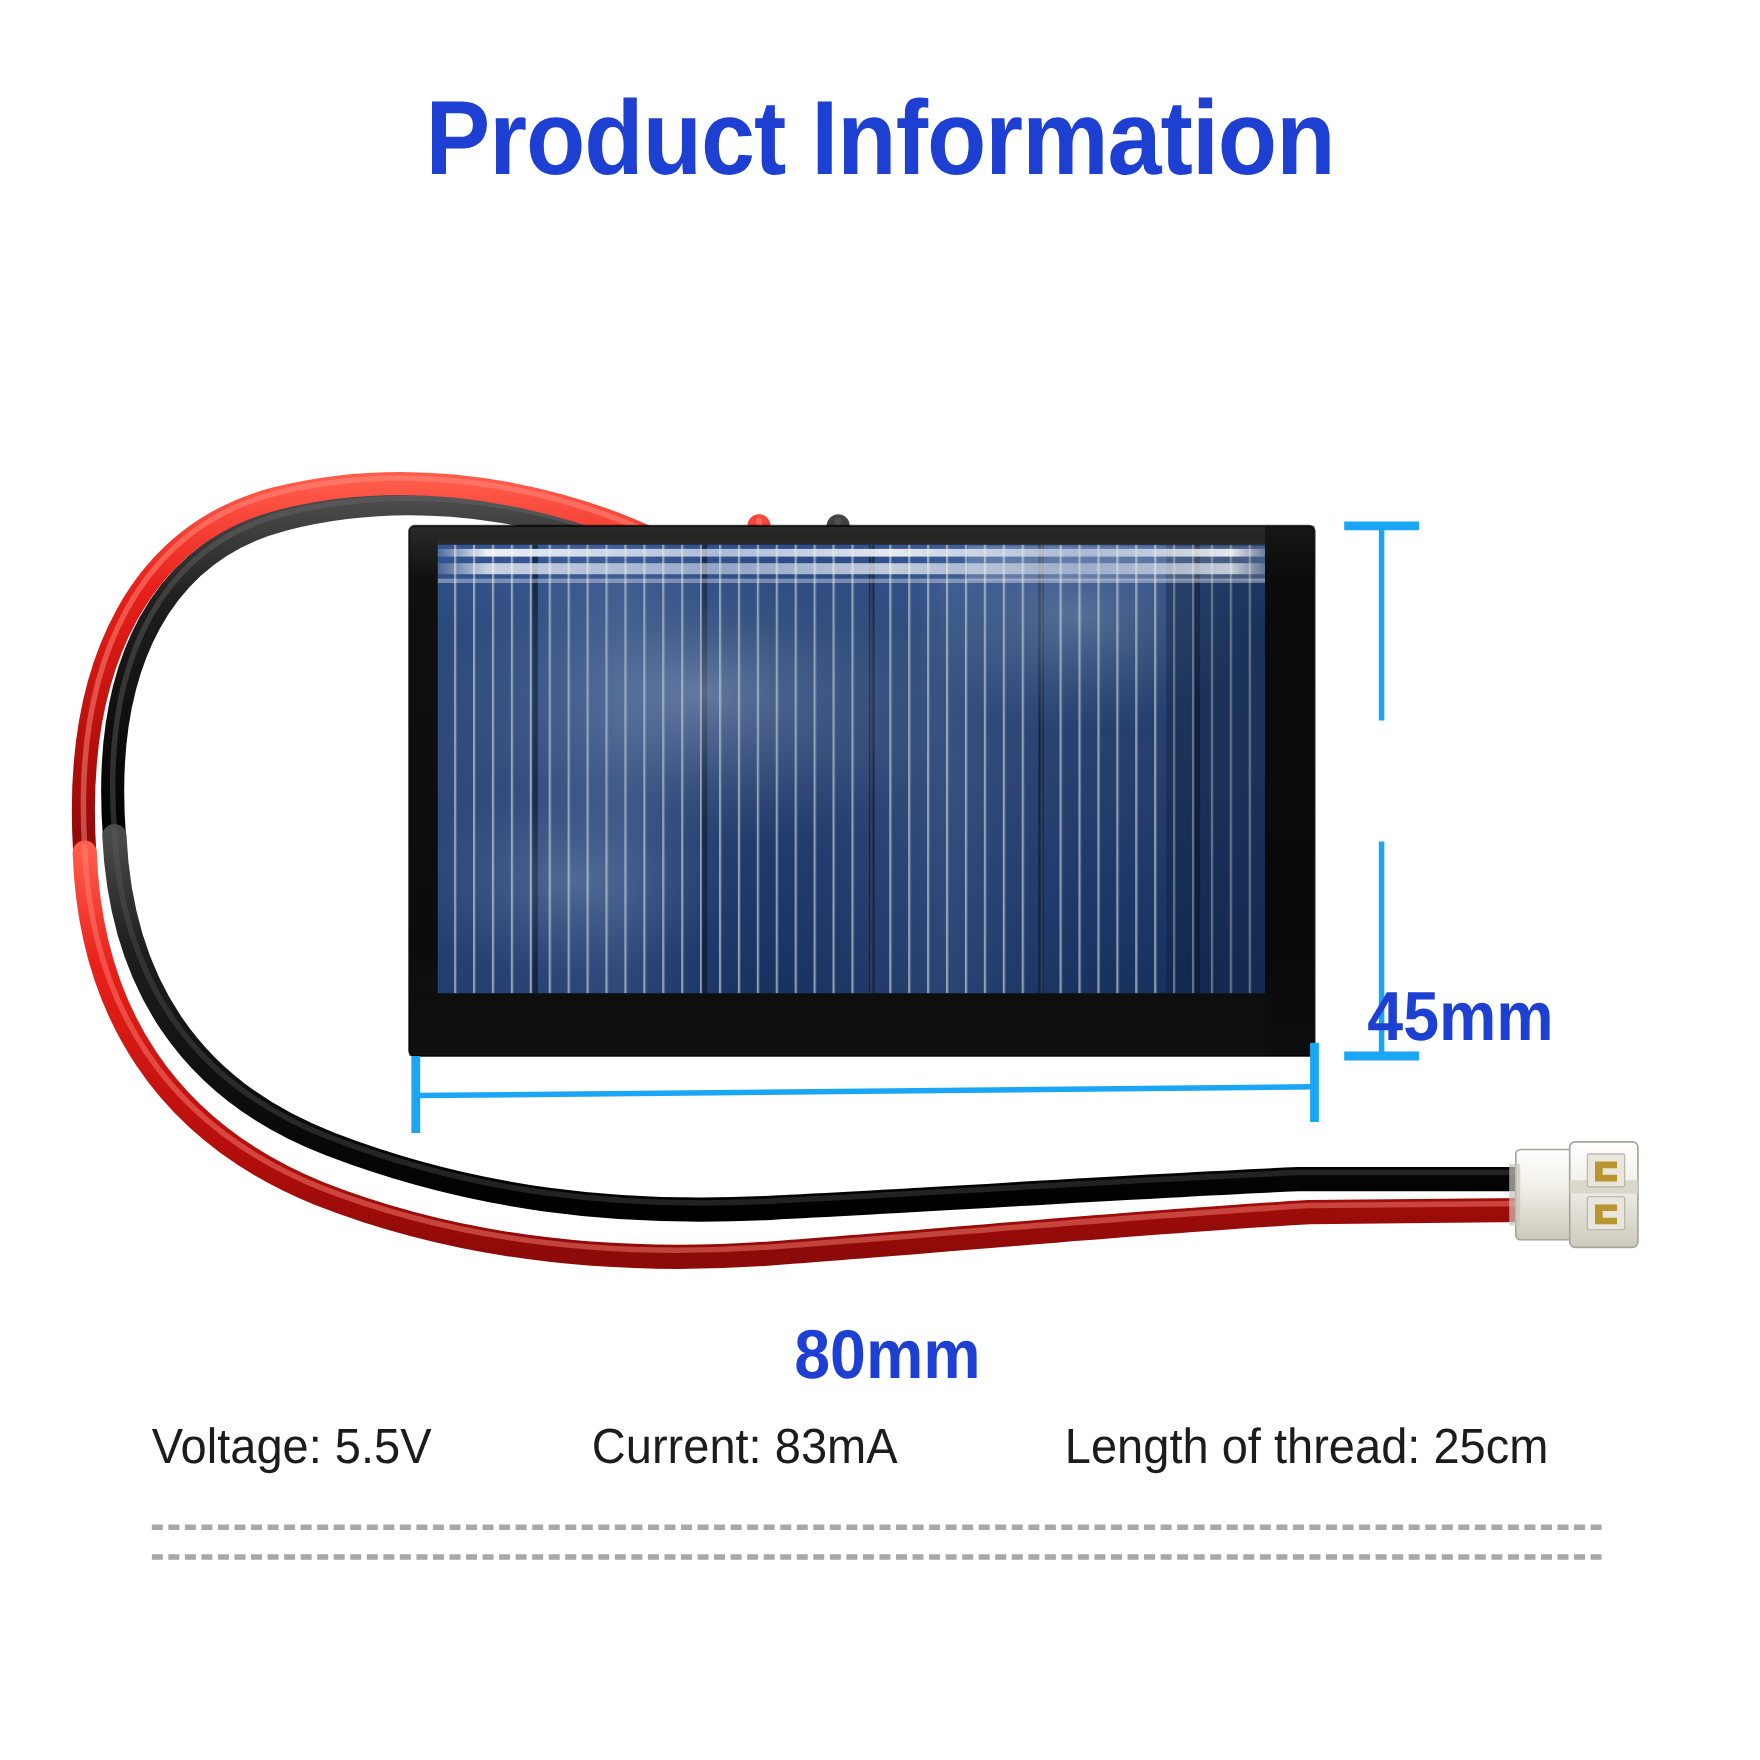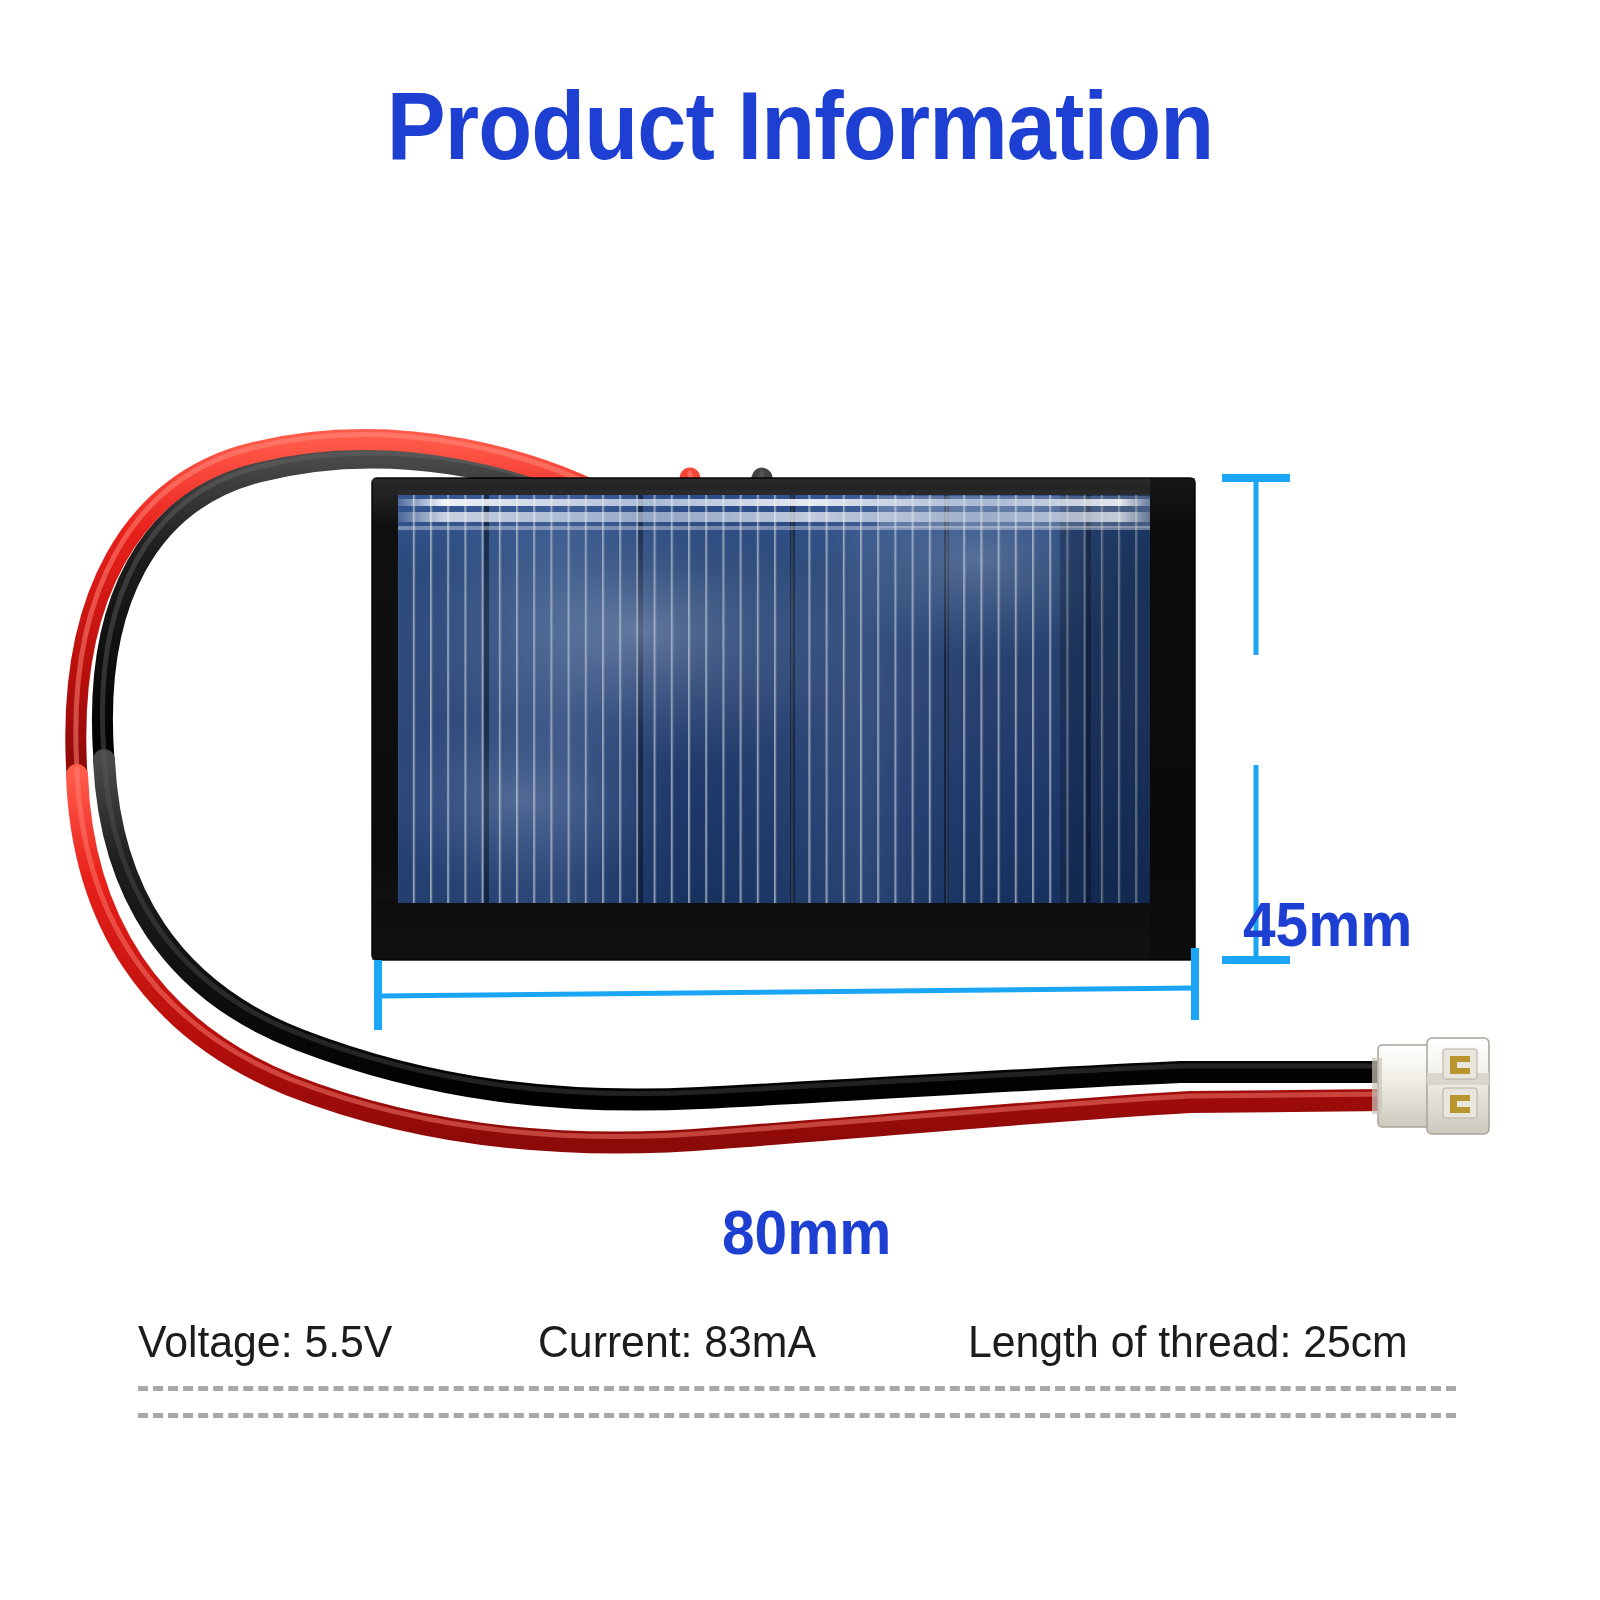--- a/index.html
+++ b/index.html
@@ -78,21 +78,21 @@
   
   #specs {
     position: absolute;
     left: 138px;
     top: 1292px;
     width: 1320px;
   }
   .spec-row {
     position: relative;
     display: flex;
-    align-items: flex-end;
+    align-items: flex-start;
     height: 72px;
   }
   .spec-cell {
     font-family: "Liberation Sans", sans-serif;
     font-size: 45px;
     font-weight: normal;
     color: #1c1c1c;
     line-height: 1;
     white-space: nowrap;
     transform: scaleX(0.95);

